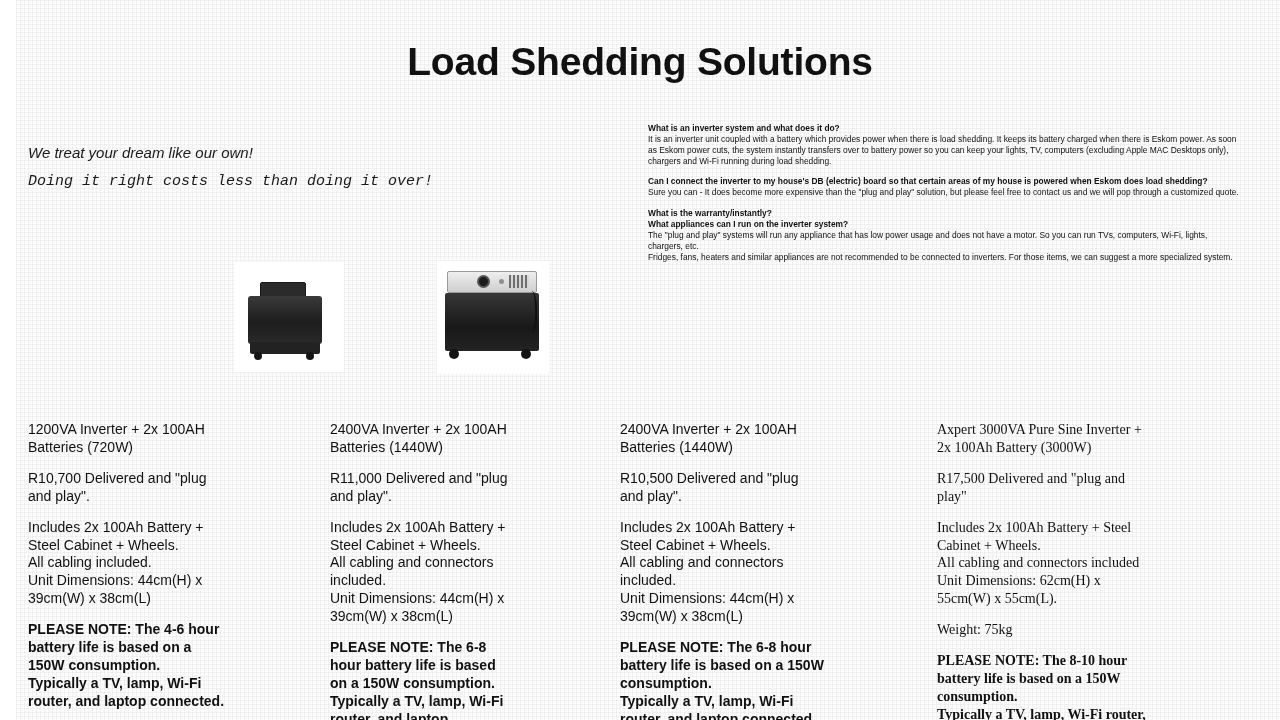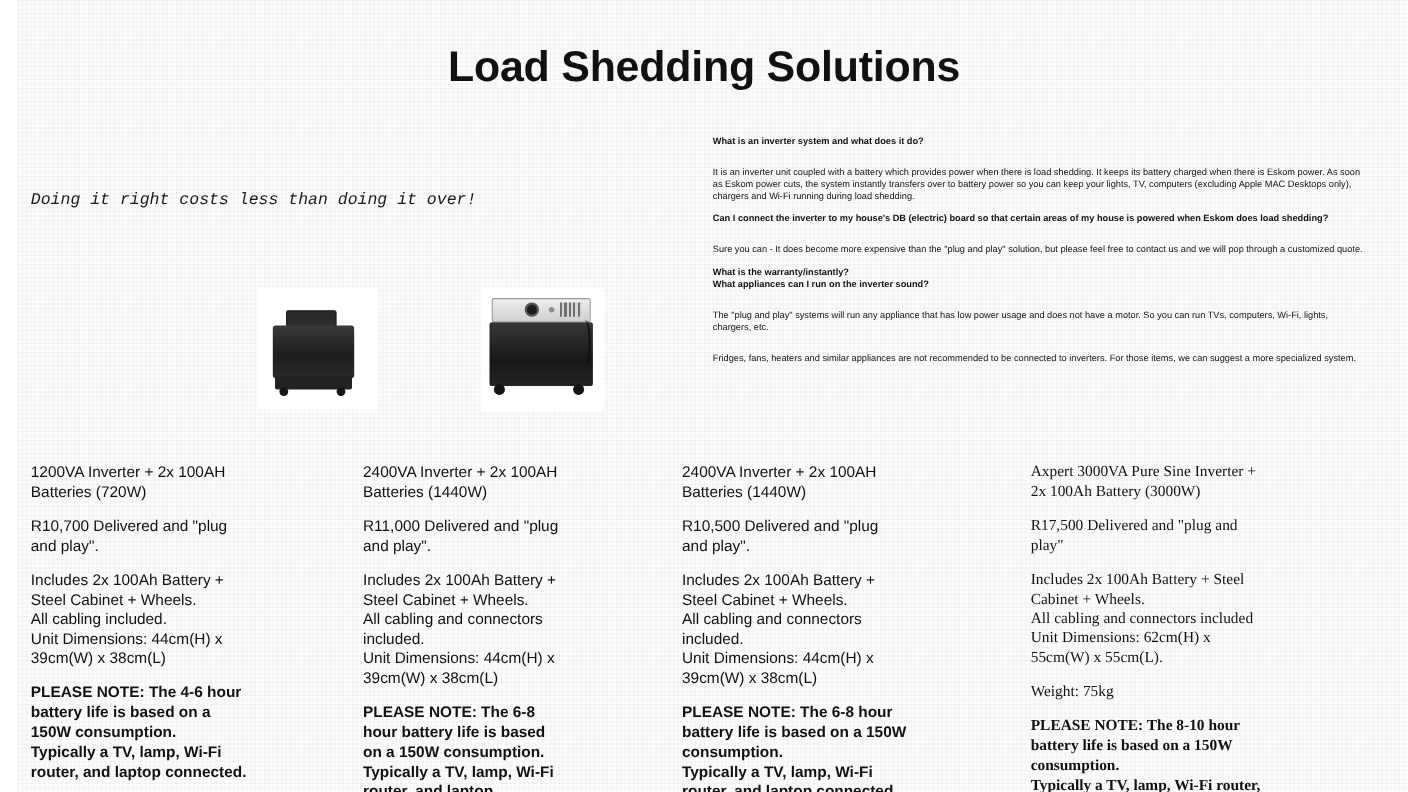--- a/index.html
+++ b/index.html
@@ -58,21 +58,21 @@
     width: 592px;
     font-size: 8.4px;
     line-height: 1.32;
     color: #111111;
   }
   .faq .q {
     font-weight: bold;
     margin: 0;
   }
   .faq .a {
-    margin: 17px 0 9px 0;
+    margin: 0 0 9px 0;
   }
   .faq .a.tight { margin-bottom: 0; }
 
   
   .img-box {
     position: absolute;
     background: #ffffff;
   }
   .img1 { left: 234px; top: 262px; width: 110px; height: 110px; }
   .img2 { left: 437px; top: 261px; width: 112px; height: 113px; }
@@ -186,32 +186,33 @@
 </style>
 </head>
 <body>
 
 <div id="slide">
 
   <div class="left-bar"></div>
 
   <div class="title">Load Shedding Solutions</div>
 
+  <div class="tagline tagline-1">We treat your dream like our own!</div>
   <div class="tagline tagline-2">Doing it right costs less than doing it over!</div>
 
   <div class="faq">
     <p class="q">What is an inverter system and what does it do?</p>
     <p class="a">It is an inverter unit coupled with a battery which provides power when there is load shedding. It keeps its battery charged when there is Eskom power. As soon as Eskom power cuts, the system instantly transfers over to battery power so you can keep your lights, TV, computers (excluding Apple MAC Desktops only), chargers and Wi-Fi running during load shedding.</p>
 
     <p class="q">Can I connect the inverter to my house's DB (electric) board so that certain areas of my house is powered when Eskom does load shedding?</p>
     <p class="a">Sure you can - It does become more expensive than the "plug and play" solution, but please feel free to contact us and we will pop through a customized quote.</p>
 
     <p class="q">What is the warranty/instantly?</p>
 
-    <p class="q">What appliances can I run on the inverter sound?</p>
+    <p class="q">What appliances can I run on the inverter system?</p>
     <p class="a tight">The "plug and play" systems will run any appliance that has low power usage and does not have a motor. So you can run TVs, computers, Wi-Fi, lights, chargers, etc.</p>
     <p class="a">Fridges, fans, heaters and similar appliances are not recommended to be connected to inverters. For those items, we can suggest a more specialized system.</p>
   </div>
 
   <div class="img-box img1">
     <div class="photo1-wrap">
       <div class="p1-top"></div>
       <div class="p1-body"></div>
       <div class="p1-base"></div>
       <div class="p1-wheel l"></div>

